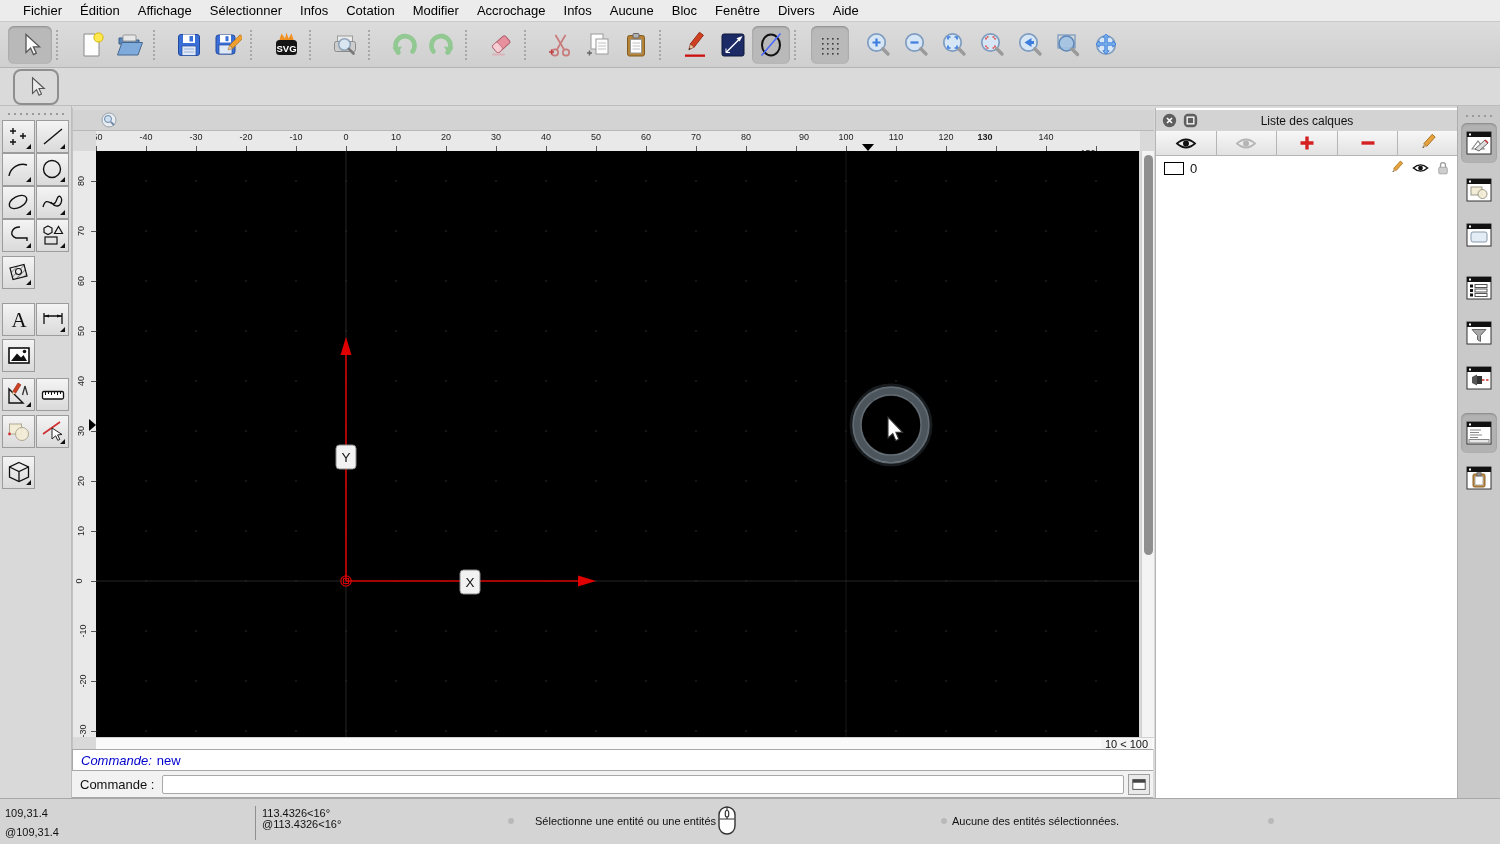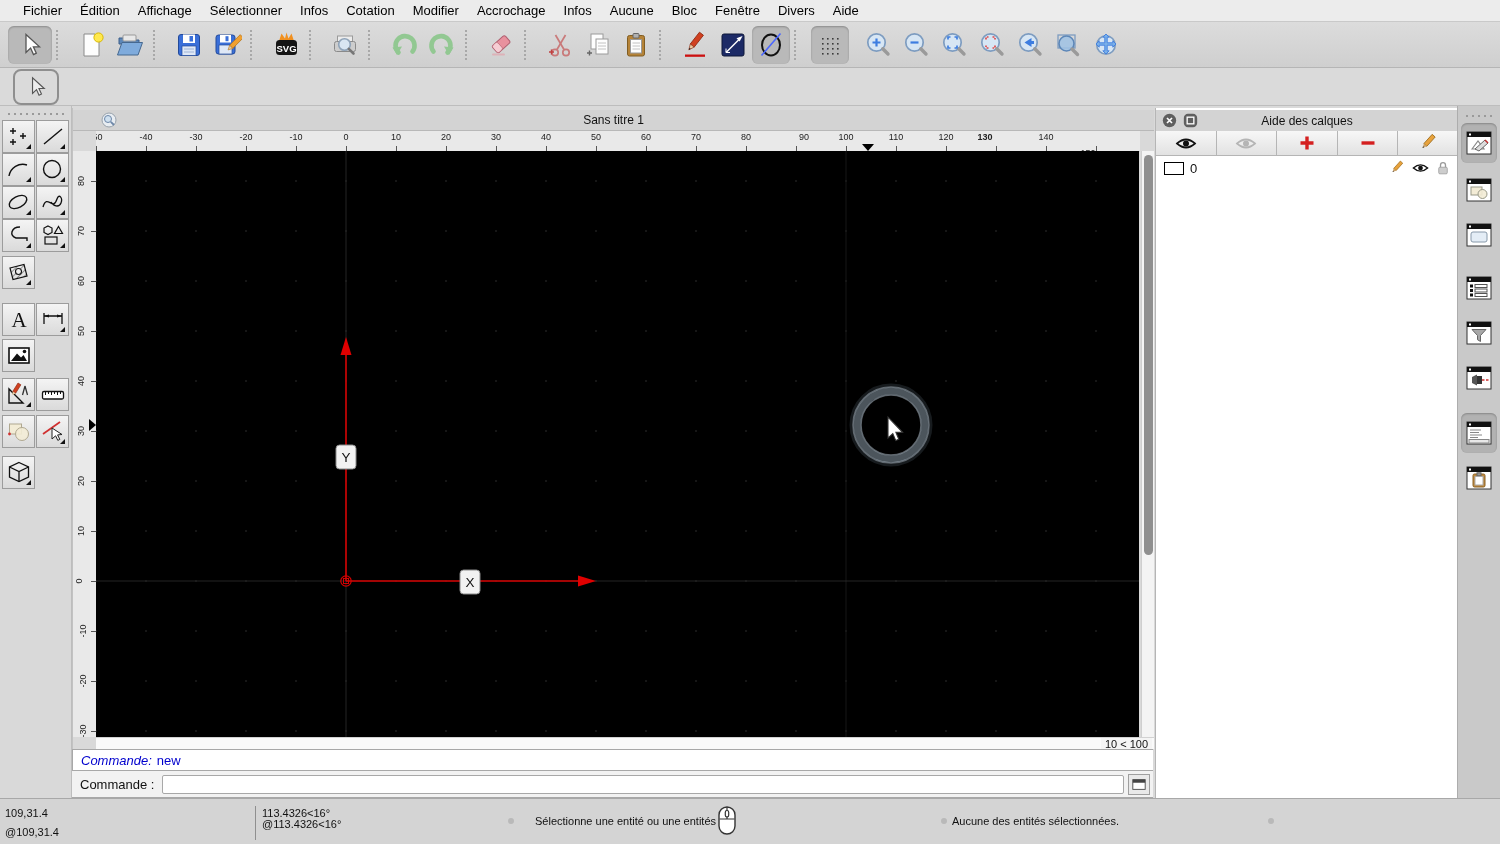--- a/index.html
+++ b/index.html
@@ -468,21 +468,20 @@
     </div>
   </div>
 
   <div id="docwin" class="abs">
     <div id="doc-titlebar">
       <svg width="16" height="16" viewBox="0 0 16 16" style="margin-left:28px;z-index:2">
           <circle cx="8" cy="8" r="7" fill="#e8edf2" stroke="#98a2ac"></circle>
           <circle cx="7" cy="7" r="3.5" fill="#cfe0ef" stroke="#6d87a8"></circle>
           <line x1="9.8" y1="9.8" x2="13" y2="13" stroke="#6d87a8" stroke-width="1.8"></line>
         </svg>
-      <span id="doc-title">Sans titre 1</span>
     </div>
     <div id="hruler">
         <span class="hr-label" style="left: 0px;">-50</span>
         <div class="hr-tick" style="left: 0px;"></div>
         <span class="hr-label" style="left: 50px;">-40</span>
         <div class="hr-tick" style="left: 50px;"></div>
         <span class="hr-label" style="left: 100px;">-30</span>
         <div class="hr-tick" style="left: 100px;"></div>
         <span class="hr-label" style="left: 150px;">-20</span>
         <div class="hr-tick" style="left: 150px;"></div>
@@ -867,21 +866,21 @@
   <div id="layers-panel" class="abs">
     <div id="lp-header">
       <svg width="15" height="15" viewBox="0 0 18 18" style="margin-left:6px;z-index:2">
           <circle cx="9" cy="9" r="8" fill="#5f5f5f"></circle>
           <path d="M6 6 L12 12 M12 6 L6 12" stroke="#fff" stroke-width="2"></path>
         </svg>
       <svg width="15" height="15" viewBox="0 0 18 18" style="margin-left:6px;z-index:2">
           <rect x="1" y="1" width="16" height="16" rx="5" fill="#5f5f5f"></rect>
           <rect x="5" y="5" width="8" height="8" fill="none" stroke="#fff" stroke-width="1.6"></rect>
         </svg>
-      <span id="lp-title">Aide des calques</span>
+      <span id="lp-title">Liste des calques</span>
     </div>
     <div id="lp-toolbar">
       <div class="lp-tbtn">
         <svg width="24" height="17" viewBox="0 0 24 17">
             <path d="M3 8.5 Q12 .5 21 8.5 Q12 16.5 3 8.5 Z" fill="none" stroke="#111" stroke-width="1.7"></path>
             <circle cx="12" cy="8.5" r="3" fill="#111"></circle>
           </svg>
       </div>
       <div class="lp-tbtn">
         <svg width="24" height="17" viewBox="0 0 24 17">

